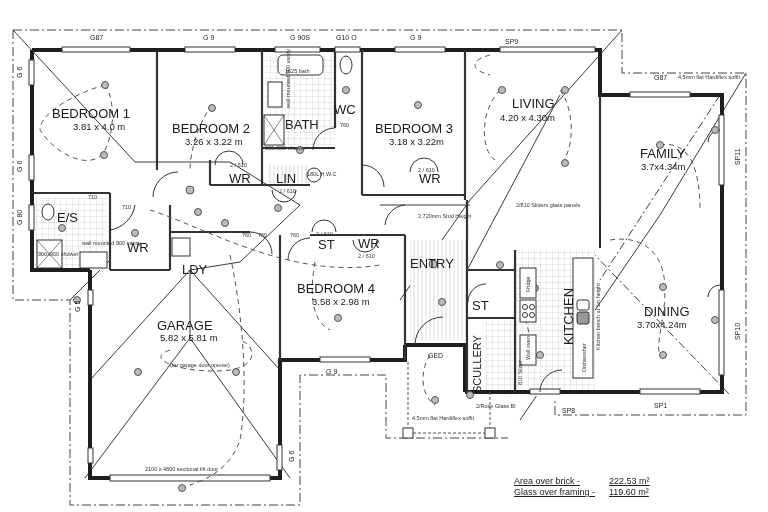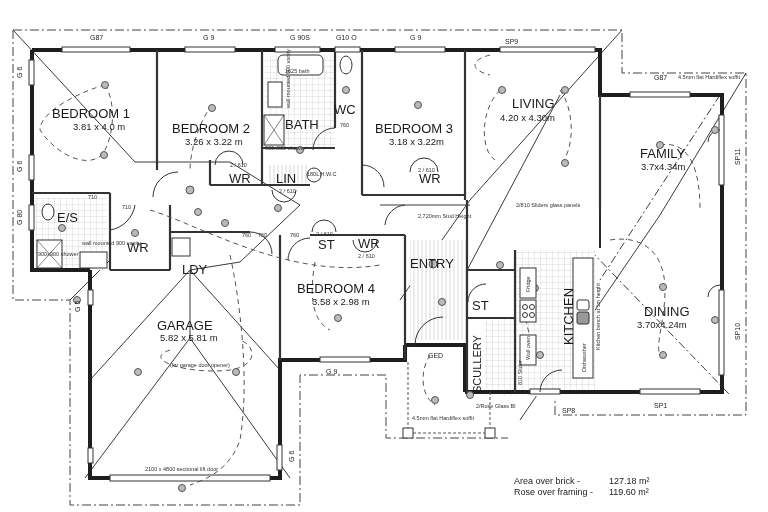--- a/index.html
+++ b/index.html
@@ -13,21 +13,21 @@
   .roof-d { fill: none; stroke: #3a3a3a; stroke-width: 1; stroke-dasharray: 8 3 2 3; }
   .elec { fill: none; stroke: #555; stroke-width: 1; stroke-dasharray: 5 4; }
   .door { fill: none; stroke: #333; stroke-width: 1; }
   .win { fill: #fff; stroke: #333; stroke-width: 1; }
   .light { fill: #bbb; stroke: #555; stroke-width: 1; }
   .tile { fill: url(#tiles); stroke: none; }
   .room-label { font-family: "Liberation Sans", sans-serif; font-size: 13px; fill: #1a1a1a; }
   .room-dim { font-family: "Liberation Sans", sans-serif; font-size: 9.5px; fill: #1a1a1a; }
   .tiny { font-family: "Liberation Sans", sans-serif; font-size: 5.5px; fill: #333; }
   .small { font-family: "Liberation Sans", sans-serif; font-size: 7px; fill: #222; }
-  .area { position: absolute; font-family: "Liberation Sans", sans-serif; font-size: 9px; color: #222; line-height: 11px; }
+  .area { position: absolute; font-family: "Liberation Sans", sans-serif; font-size: 9px; color: #222; line-height: 11px; text-decoration: underline; }
   .area .row { display: flex; }
   .area .k { width: 95px; }
 </style>
 </head>
 <body>
 
 <svg width="768" height="512" viewBox="0 0 768 512" xmlns="http://www.w3.org/2000/svg">
   <defs>
     <pattern id="tiles" width="6" height="6" patternUnits="userSpaceOnUse">
       <rect width="6" height="6" fill="#fff"></rect>
@@ -328,19 +328,19 @@
     <text class="tiny" transform="translate(530,360) rotate(-90)">Wall oven</text>
     <text class="tiny" transform="translate(586,372) rotate(-90)">Dishwasher</text>
     <text class="tiny" transform="translate(600,350) rotate(-90)">Kitchen bench at 1m height</text>
     <text class="tiny" transform="translate(522,385) rotate(-90)">810 Slider</text>
   </g>
 </svg>
 
 <div class="area" style="left:514px; top:476px;">
   <div class="row">
     <span class="k">Area over brick -</span>
-    <span>127.18 m²</span>
+    <span>222.53 m²</span>
   </div>
   <div class="row">
-    <span class="k">Rose over framing -</span>
+    <span class="k">Glass over framing -</span>
     <span>119.60 m²</span>
   </div>
 </div>
 
 </body></html>

